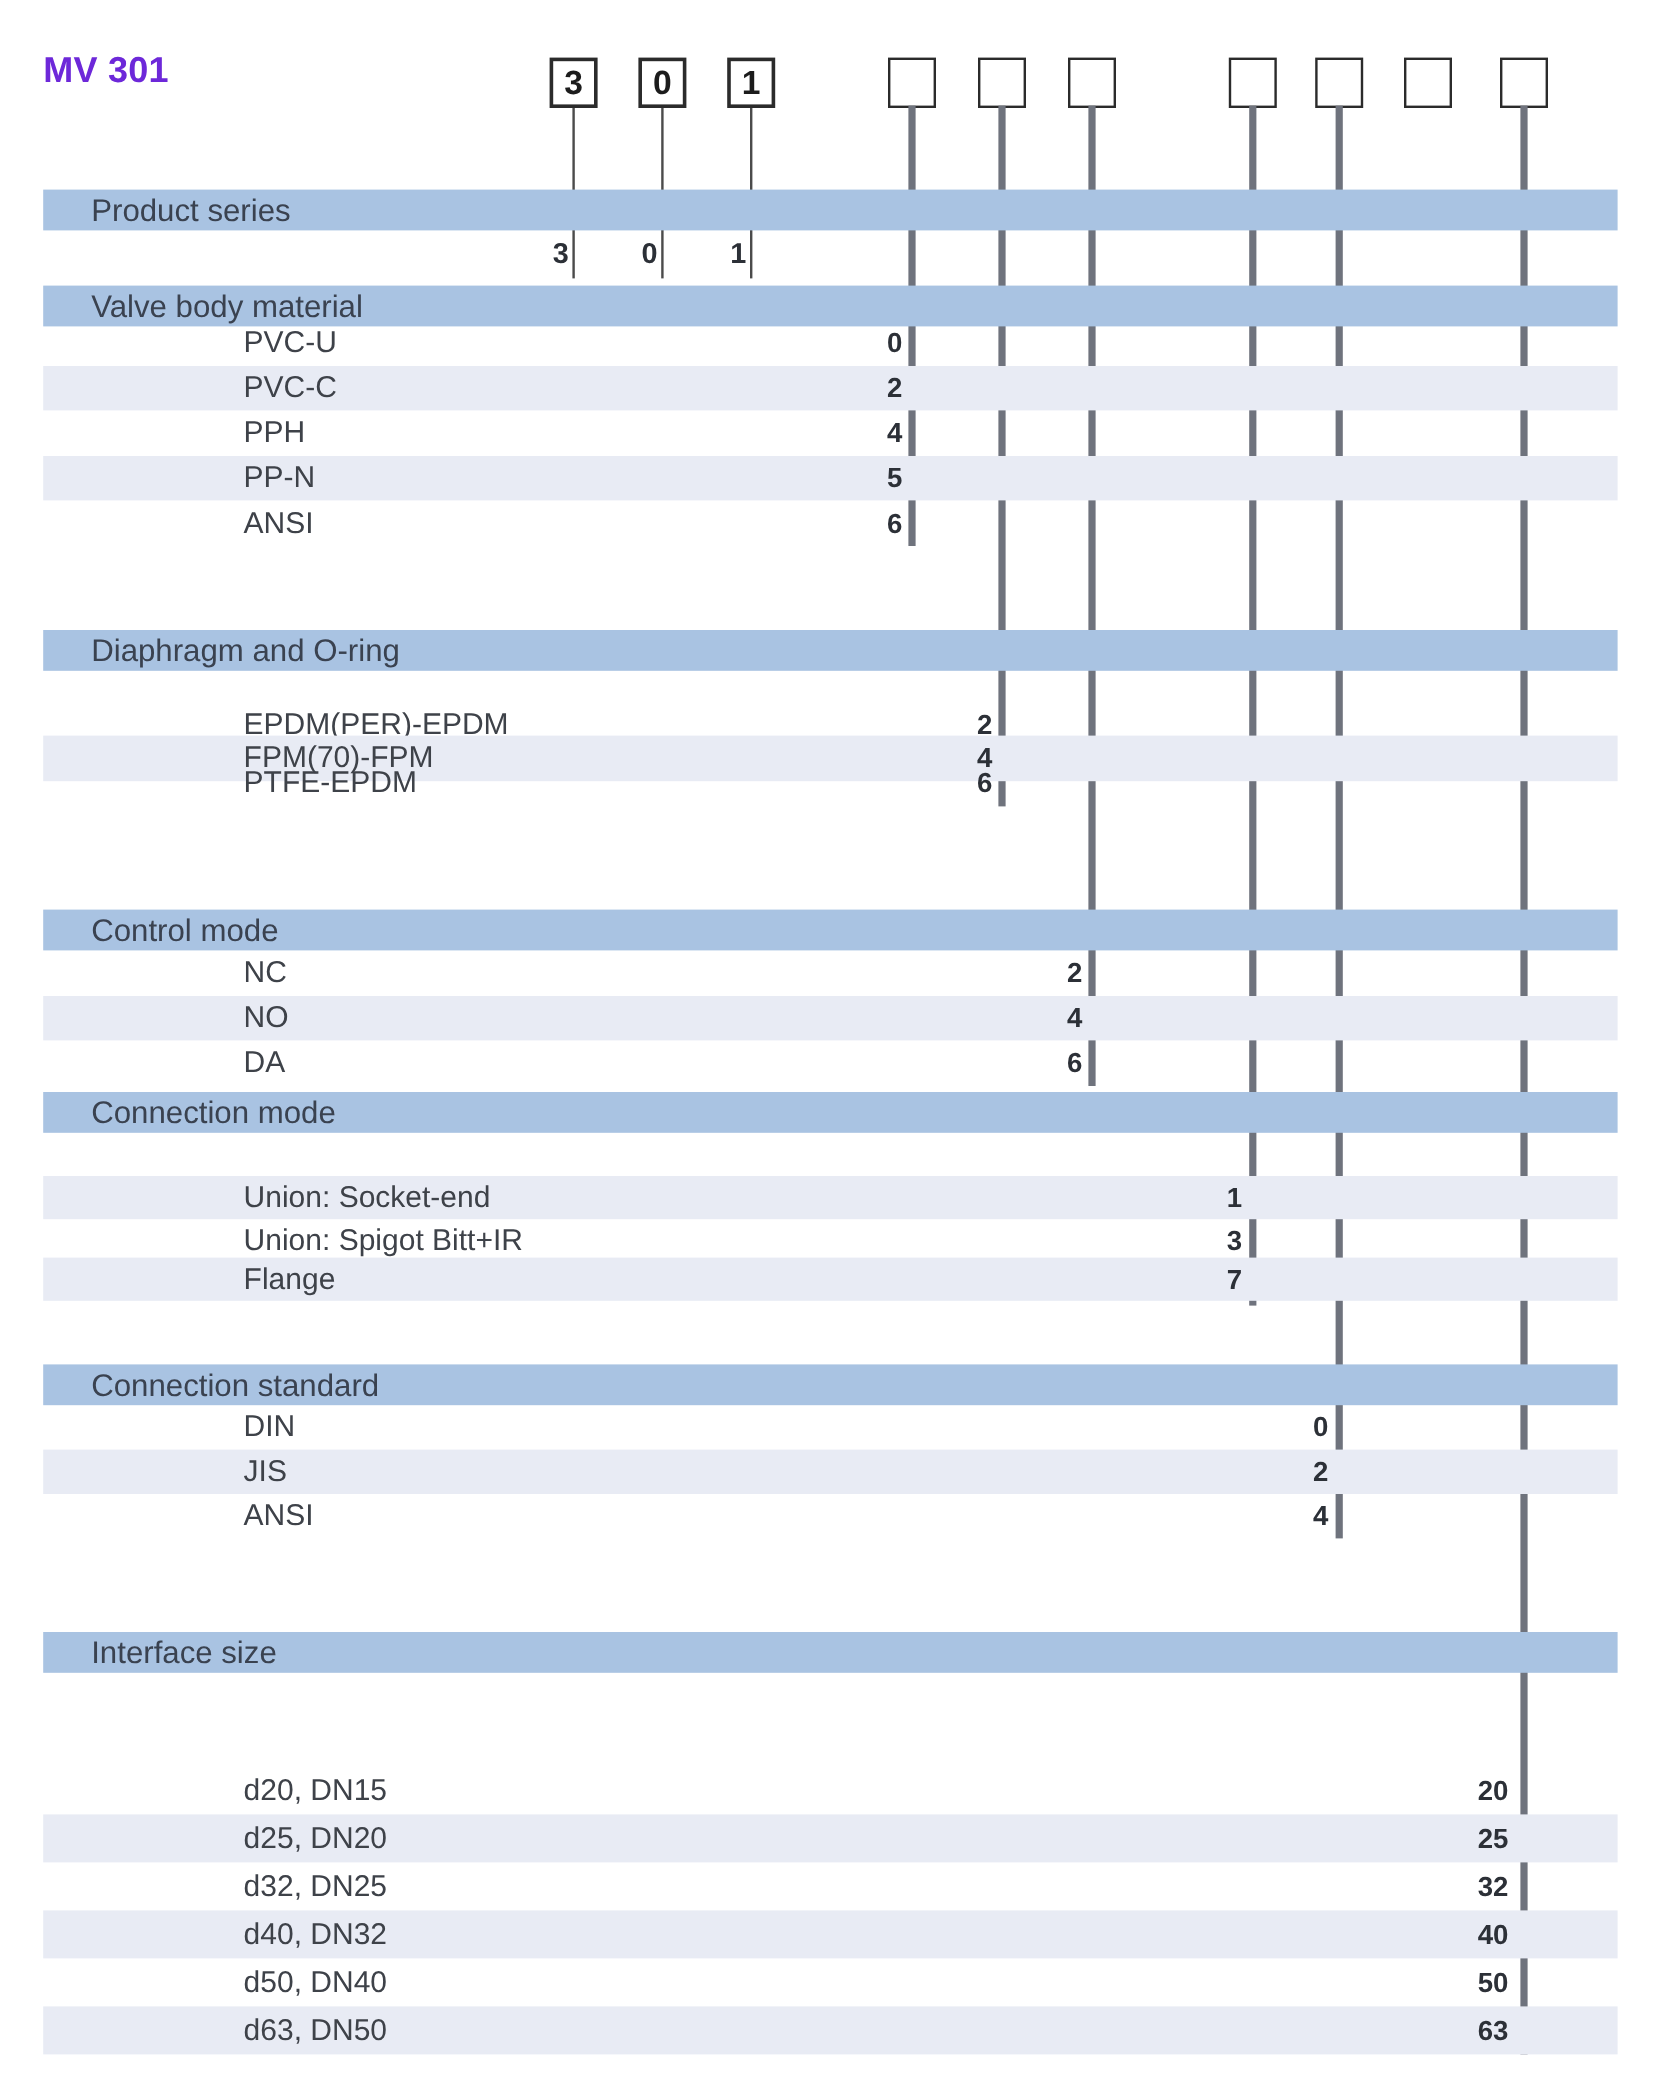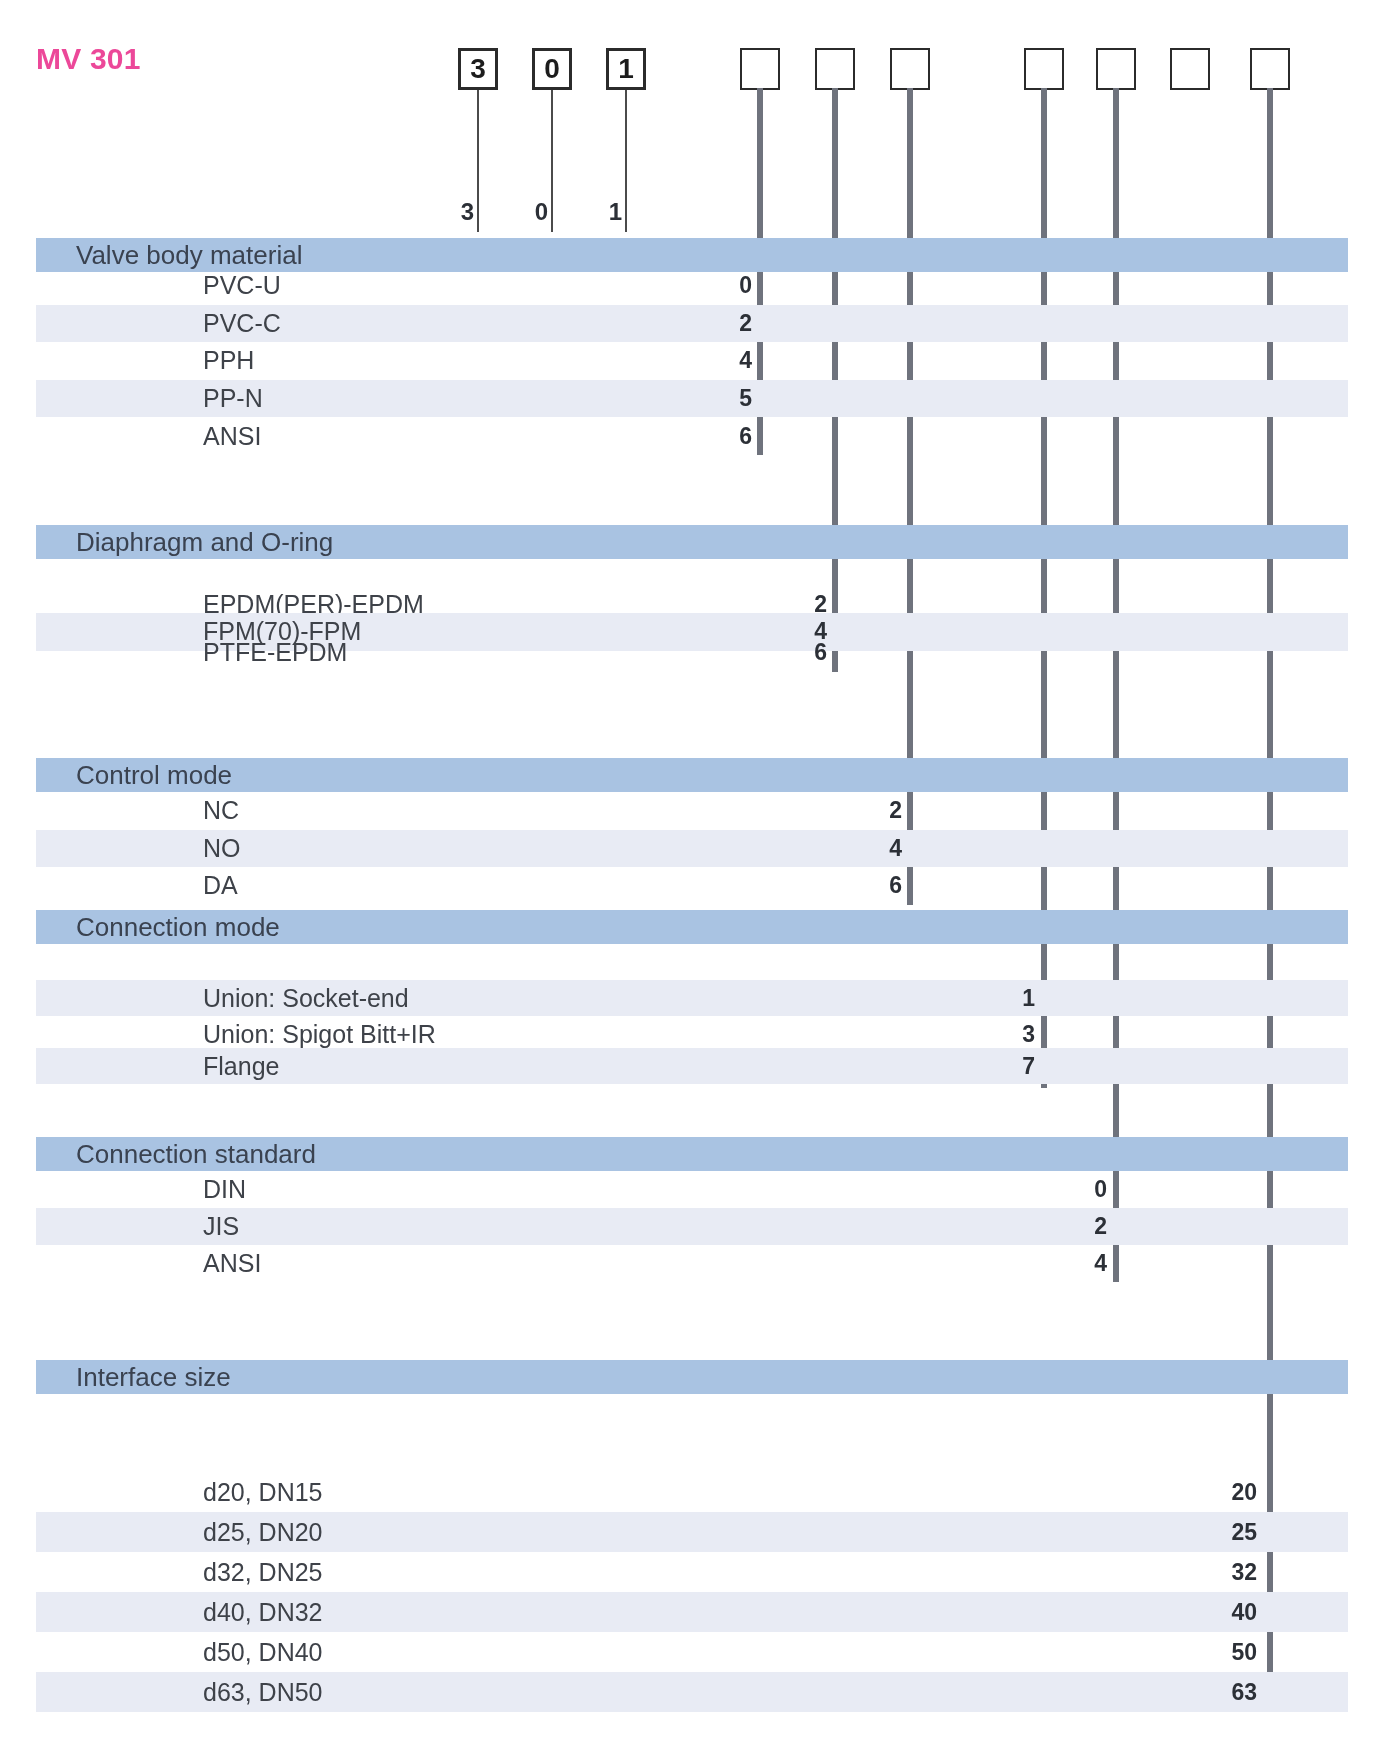--- a/index.html
+++ b/index.html
@@ -1,21 +1,21 @@
 <!DOCTYPE html>
 <html><head>
 <meta charset="utf-8">
 <style>
   html,body{margin:0;padding:0;background:#ffffff;}
   .page{
     position:relative;width:1394px;height:1748px;overflow:hidden;
     background:#ffffff;font-family:"Liberation Sans", sans-serif;
   }
   .title-block{position:absolute;left:36px;top:40px;line-height:38px;}
-  .title-line{font-size:30px;font-weight:bold;color:#ec4899;letter-spacing:0.2px;}
+  .title-line{font-size:30px;font-weight:bold;color:#6d28d9;letter-spacing:0.2px;}
   .code-box{
     position:absolute;top:48px;width:40px;height:42px;box-sizing:border-box;
     border:3px solid #2b2b2b;background:#ffffff;
     display:flex;align-items:center;justify-content:center;
     font-size:28px;font-weight:bold;color:#1c1c1c;
   }
   .code-box.empty{border-width:2.5px;}
   .thin-line{position:absolute;width:2px;background:#4b4b4b;}
   .thick-line{position:absolute;width:6px;background:#6f737d;}
   .band{
@@ -67,20 +67,23 @@
       <div class="thin-line" style="left: 551px; top: 90px; height: 142px;"></div>
       <div class="thin-line" style="left: 625px; top: 90px; height: 142px;"></div>
       <div class="thick-line" style="left: 757px; top: 88px; height: 367px;"></div>
       <div class="thick-line" style="left: 832px; top: 88px; height: 583.5px;"></div>
       <div class="thick-line" style="left: 907px; top: 88px; height: 816.5px;"></div>
       <div class="thick-line" style="left: 1041px; top: 88px; height: 1000px;"></div>
       <div class="thick-line" style="left: 1113px; top: 88px; height: 1194px;"></div>
       <div class="thick-line" style="left: 1267px; top: 88px; height: 1624px;"></div>
     </div>
 
+  <div class="band" style="top:158px">
+    <span>Product series</span>
+  </div>
   <div id="ps-digits">
       <div class="ps-digit" style="left: 434px; top: 198px;">3</div>
       <div class="ps-digit" style="left: 508px; top: 198px;">0</div>
       <div class="ps-digit" style="left: 582px; top: 198px;">1</div>
     </div>
 
   <div id="sections">
       <div class="band" style="top: 238px; text-align: right;">
         <span>Valve body material</span>
       </div>

